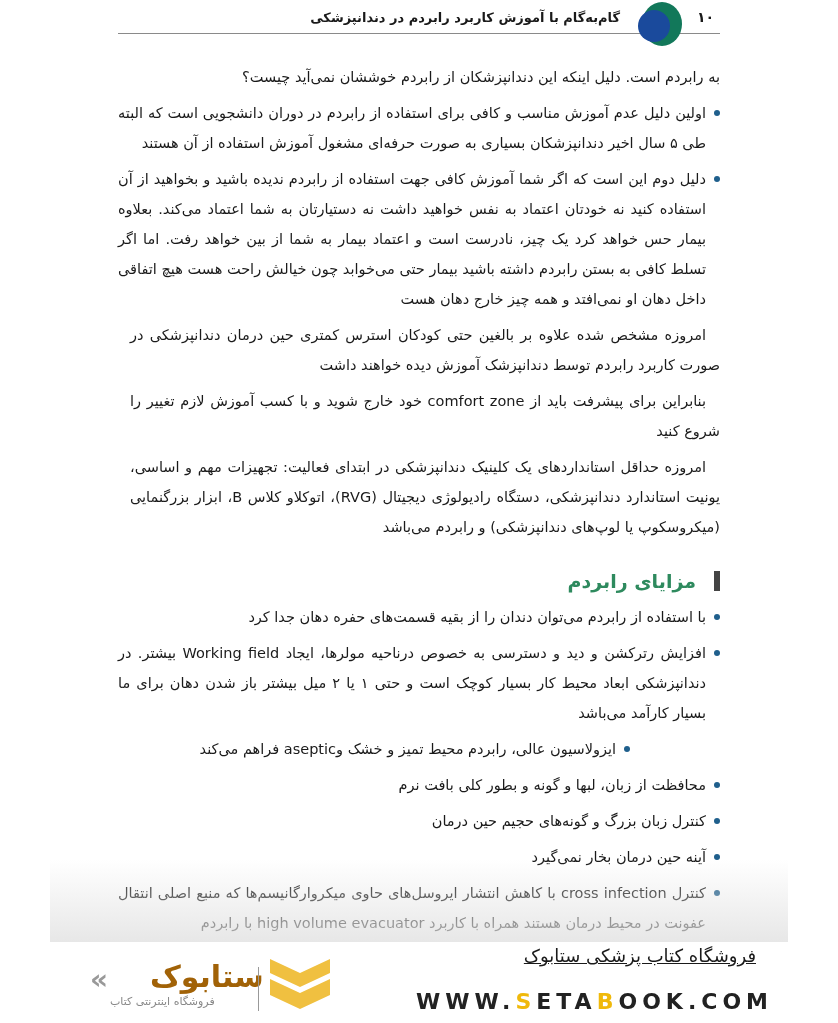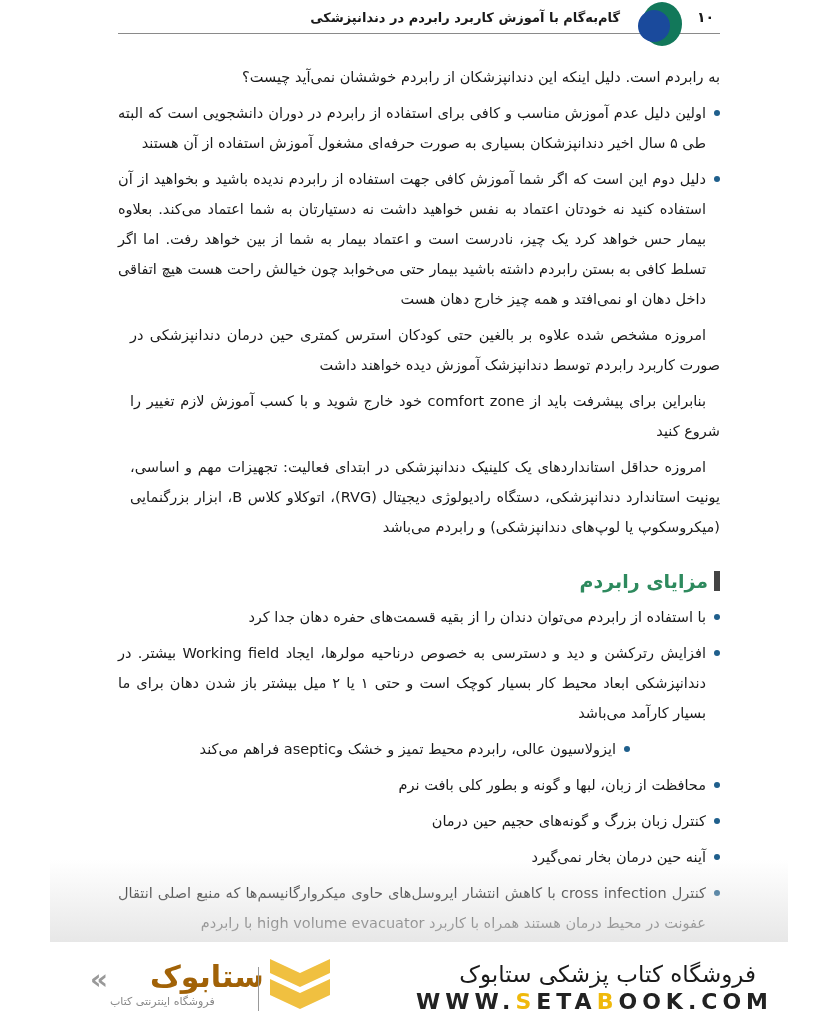--- a/index.html
+++ b/index.html
@@ -10,25 +10,25 @@
   .header .pagenum{position:absolute;right:6px;top:9px;font-size:14px;font-weight:bold;}
   .logo-circ{position:absolute;right:38px;top:2px;width:44px;height:44px;}
   .logo-circ .g{position:absolute;left:4px;top:0;width:40px;height:44px;border-radius:50%;background:#12785a;}
   .logo-circ .b{position:absolute;left:0;top:8px;width:32px;height:32px;border-radius:50%;background:#1a4a9c;}
 
   .content{position:absolute;left:118px;top:62px;width:602px;direction:rtl;font-size:14.5px;line-height:30px;text-align:justify;}
   .p{margin:0 0 6px 12px;}
   .p.indent{text-indent:14px;}
   .bullet{position:relative;padding-right:14px;margin:0 0 6px 0;}
   .bullet .dot{position:absolute;right:0;top:12px;width:6px;height:6px;border-radius:50%;background:#1f5f8c;}
-  .heading{display:flex;align-items:center;gap:6px;margin:24px 0 6px 0;font-size:19px;font-weight:bold;color:#2e8a5e;}
+  .heading{display:flex;align-items:center;gap:18px;margin:24px 0 6px 0;font-size:19px;font-weight:bold;color:#2e8a5e;}
   .heading .bar{width:6px;height:20px;background:#444;}
   .fade{position:absolute;left:50px;top:860px;width:738px;height:82px;background:linear-gradient(to bottom,rgba(255,255,255,0),rgba(225,225,225,0.8));pointer-events:none;}
   .footer{position:absolute;left:0;top:945px;width:838px;height:78px;background:#fff;}
-  .shop-fa{position:absolute;right:82px;top:16px;font-size:23px;direction:rtl;}
+  .shop-fa{position:absolute;right:82px;top:0;font-size:18px;direction:rtl;text-decoration:underline;}
   .shop-url{position:absolute;right:65px;top:44px;font-size:22px;letter-spacing:5px;font-weight:bold;color:#222;font-family:"DejaVu Sans",sans-serif;}
   .shop-url .y{color:#f0b90b;}
   .setalogo{position:absolute;left:90px;top:10px;width:250px;height:64px;}
   .chev{position:absolute;left:180px;top:4px;width:60px;height:50px;}
   .sep{position:absolute;left:168px;top:12px;width:1px;height:44px;background:#999;}
   .sb-text{position:absolute;left:60px;top:4px;font-size:30px;font-weight:bold;color:#a16207;}
   .sb-arrows{position:absolute;left:0;top:8px;font-size:28px;color:#999;font-weight:bold;}
   .sb-sub{position:absolute;left:20px;top:40px;font-size:11px;color:#888;direction:rtl;text-align:right;}
 </style>
 </head>

